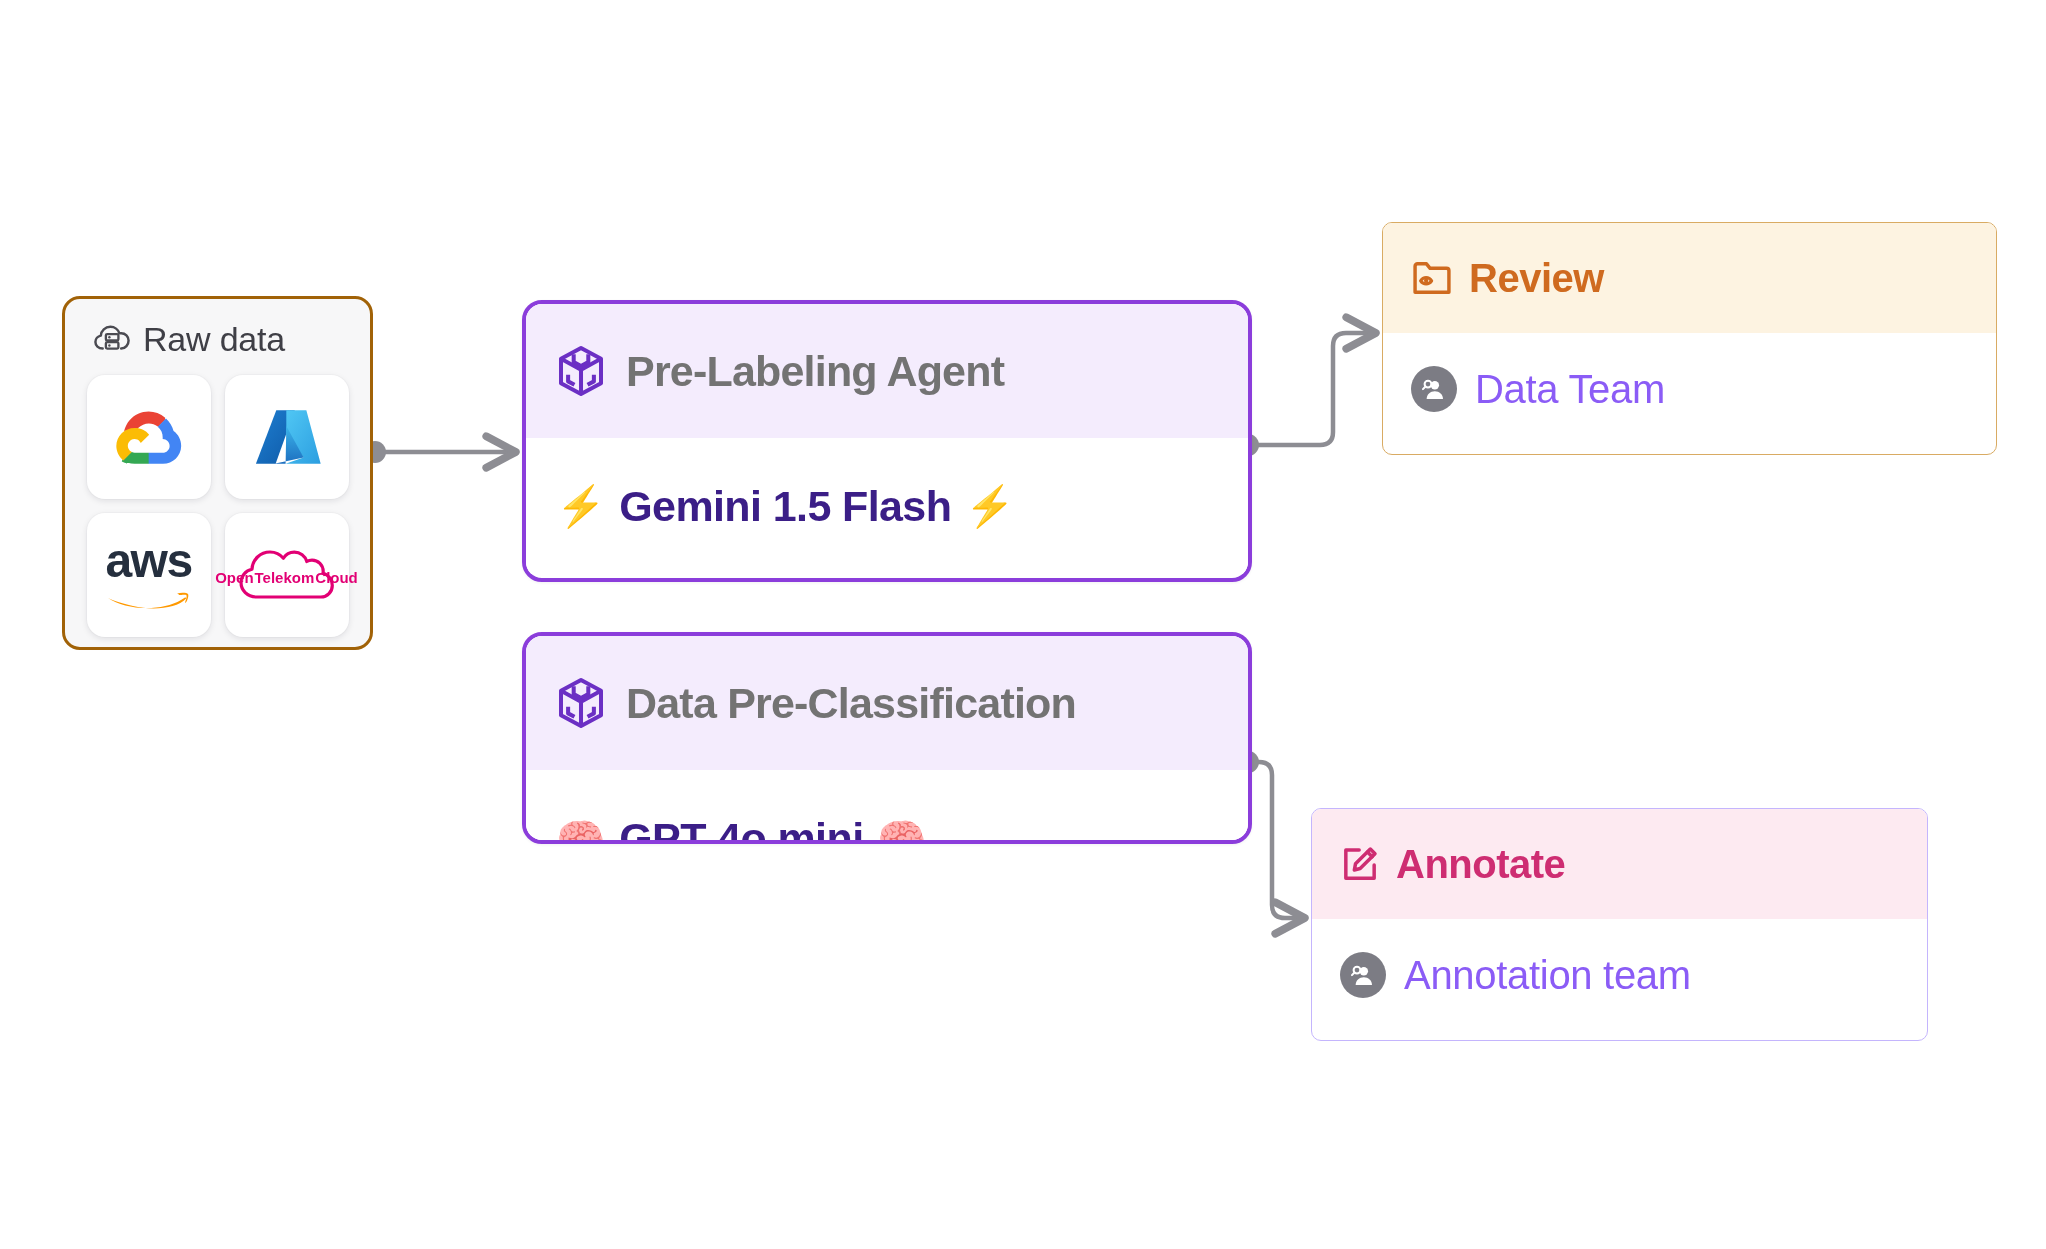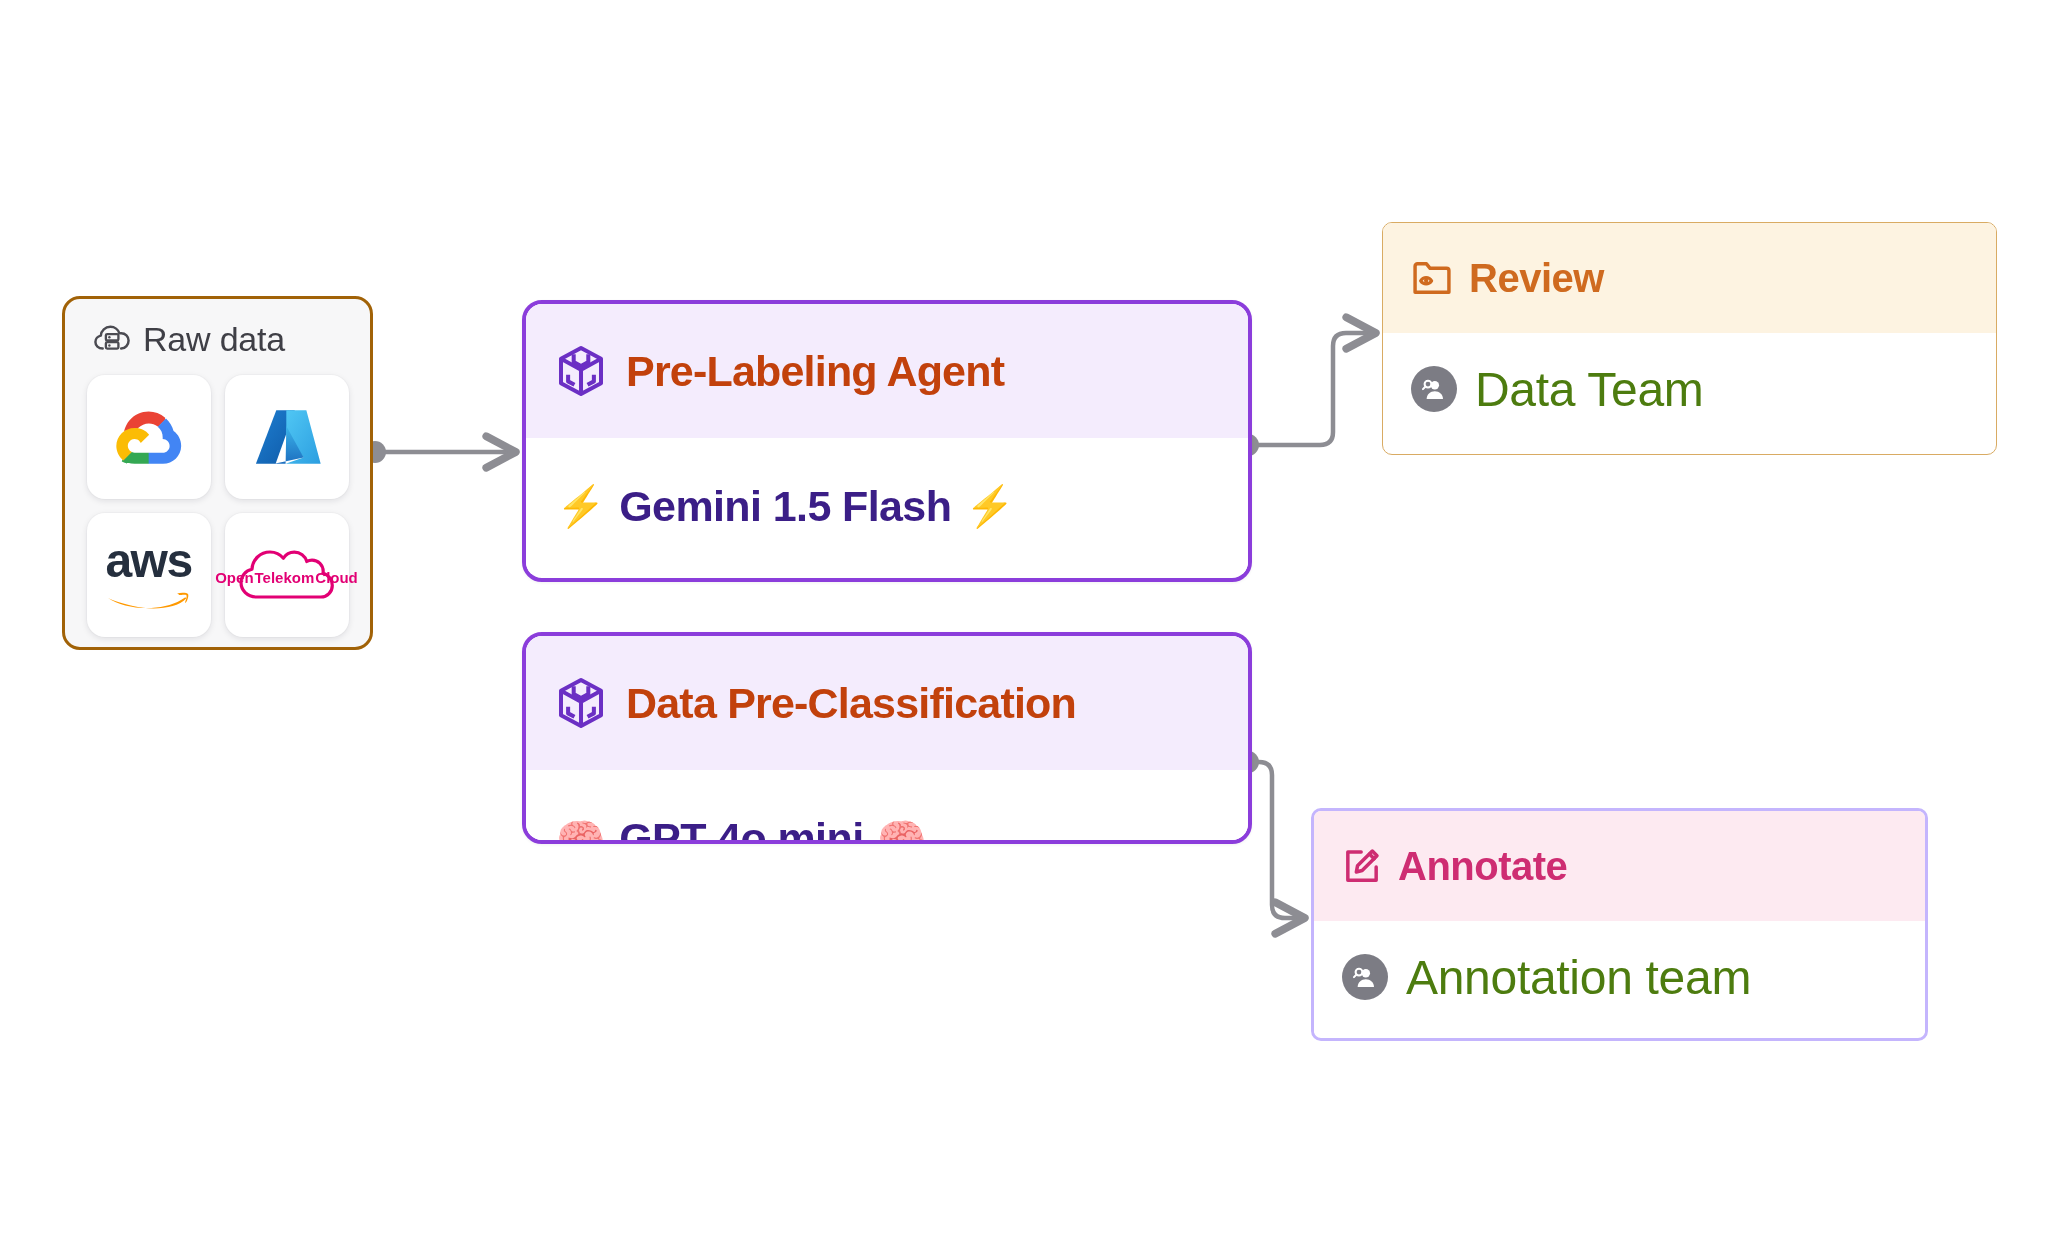--- a/index.html
+++ b/index.html
@@ -90,21 +90,21 @@
     display: flex;
     align-items: center;
     gap: 20px;
     padding: 0 30px;
     height: 134px;
     box-sizing: border-box;
   }
   .agent-title {
     font-size: 43px;
     font-weight: 700;
-    color: #c2410c;
+    color: #737373;
     letter-spacing: -0.8px;
     white-space: nowrap;
   }
   .agent-body {
     background: #ffffff;
     display: flex;
     align-items: center;
     padding: 0 30px;
     height: 136px;
     box-sizing: border-box;
@@ -149,22 +149,22 @@
   .task-body {
     display: flex;
     align-items: center;
     gap: 18px;
     padding: 0 28px;
     height: 112px;
     box-sizing: border-box;
     background: #ffffff;
   }
   .task-assignee {
-    font-size: 48px;
-    color: #4d7c0f;
+    font-size: 40px;
+    color: #8b5cf6;
     font-weight: 400;
     letter-spacing: -0.3px;
     white-space: nowrap;
   }
   .avatar {
     width: 46px;
     height: 46px;
     border-radius: 50%;
     background: #7c7c84;
     display: flex;
@@ -175,21 +175,21 @@
 
   
   #node-review {
     border: 1px solid #d9ab63;
   }
   #node-review .task-head { background: #fdf3e1; }
   #node-review .task-title { color: #cf6a1f; }
 
   
   #node-annotate {
-    border: 3px solid #c4b5fd;
+    border: 1px solid #c4b5fd;
   }
   #node-annotate .task-head { background: #fdeaf1; }
   #node-annotate .task-title { color: #ce2d72; }
 
   svg { display: block; }
 </style>
 </head>
 <body>
 
 <div id="canvas">

